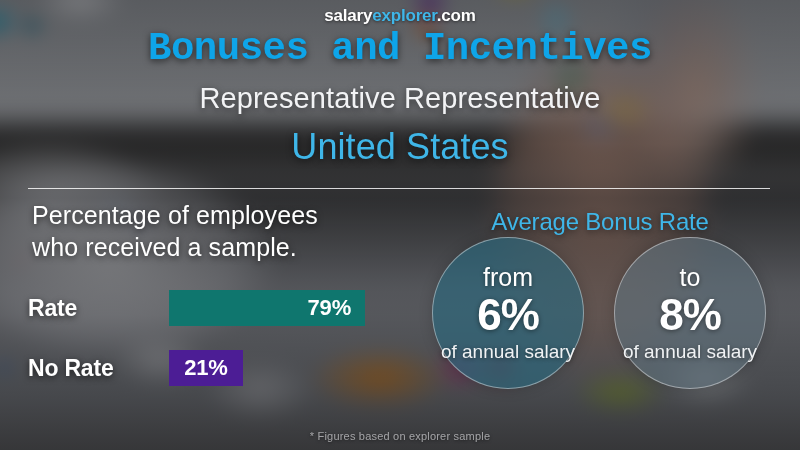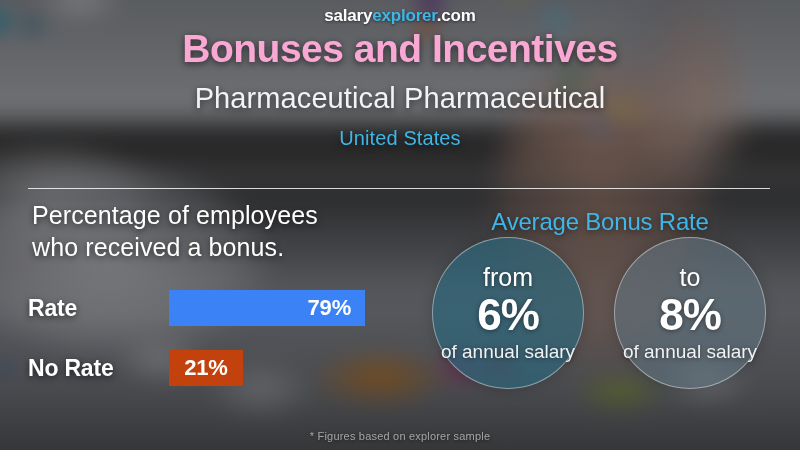--- a/index.html
+++ b/index.html
@@ -87,42 +87,43 @@
     line-height:1;
     text-shadow:0 1px 3px rgba(0,0,0,.55);
     white-space:nowrap;
   }
   .logo .w{ color:#ffffff; }
   .logo .c{ color:#3fb6e8; }
 
   .title{
     position:absolute; left:0; right:0; top:28px;
     text-align:center;
-    color:#f9a8d4;
+    color:#0ea5e9;
     font-size:39px; font-weight:bold;
     letter-spacing:-.5px; line-height:1.08;
     text-shadow:0 2px 7px rgba(0,0,0,.6);
     white-space:nowrap;
+    font-family:Liberation Mono, monospace;
   }
 
   .subtitle{
     position:absolute; left:0; right:0; top:83px;
     text-align:center;
     color:#f2f3f5;
     font-size:29px; font-weight:300;
     letter-spacing:.1px; line-height:1.1;
     text-shadow:0 2px 7px rgba(0,0,0,.6);
     white-space:nowrap;
   }
 
   .country{
     position:absolute; left:0; right:0; top:127px;
     text-align:center;
     color:#3fb6e8;
-    font-size:20px; font-weight:300;
+    font-size:36px; font-weight:300;
     letter-spacing:.1px; line-height:1.1;
     text-shadow:0 2px 7px rgba(0,0,0,.55);
     white-space:nowrap;
   }
 
   .divider{
     position:absolute; left:28px; top:188px; width:742px; height:1px;
     background:rgba(255,255,255,.82);
   }
 
@@ -149,25 +150,25 @@
   }
 
   .bar{
     height:36px;
     display:flex; align-items:center;
     color:#ffffff;
     font-size:22px; font-weight:bold;
     letter-spacing:-.2px;
   }
   .bar-green{
-    width:196px; background:#3b82f6;
+    width:196px; background:#0f766e;
     justify-content:flex-end; padding-right:14px;
   }
   .bar-red{
-    width:74px; background:#c2410c;
+    width:74px; background:#4c1d95;
     justify-content:center;
   }
 
   
   .rate-title{
     position:absolute; left:420px; width:360px; top:208px;
     text-align:center;
     color:#3fb6e8;
     font-size:24px; font-weight:normal;
     letter-spacing:-.2px;
@@ -226,28 +227,28 @@
   <div class="bg-photo"></div>
   <div class="bg-scrim"></div>
 
   <div class="content">
 
     <div class="logo">
       <span class="w">salary</span><span class="c">explorer</span><span class="w">.com</span>
     </div>
 
     <div class="title">Bonuses and Incentives</div>
-    <div class="subtitle">Pharmaceutical Pharmaceutical</div>
+    <div class="subtitle">Representative Representative</div>
     <div class="country">United States</div>
 
     <div class="divider"></div>
 
     <div class="left-caption">
       <div>Percentage of employees</div>
-      <div>who received a bonus.</div>
+      <div>who received a sample.</div>
     </div>
 
     <div class="row row-bonus">
       <div class="row-label">Rate</div>
       <div class="bar bar-green">
         <span>79%</span>
       </div>
     </div>
 
     <div class="row row-nobonus">

